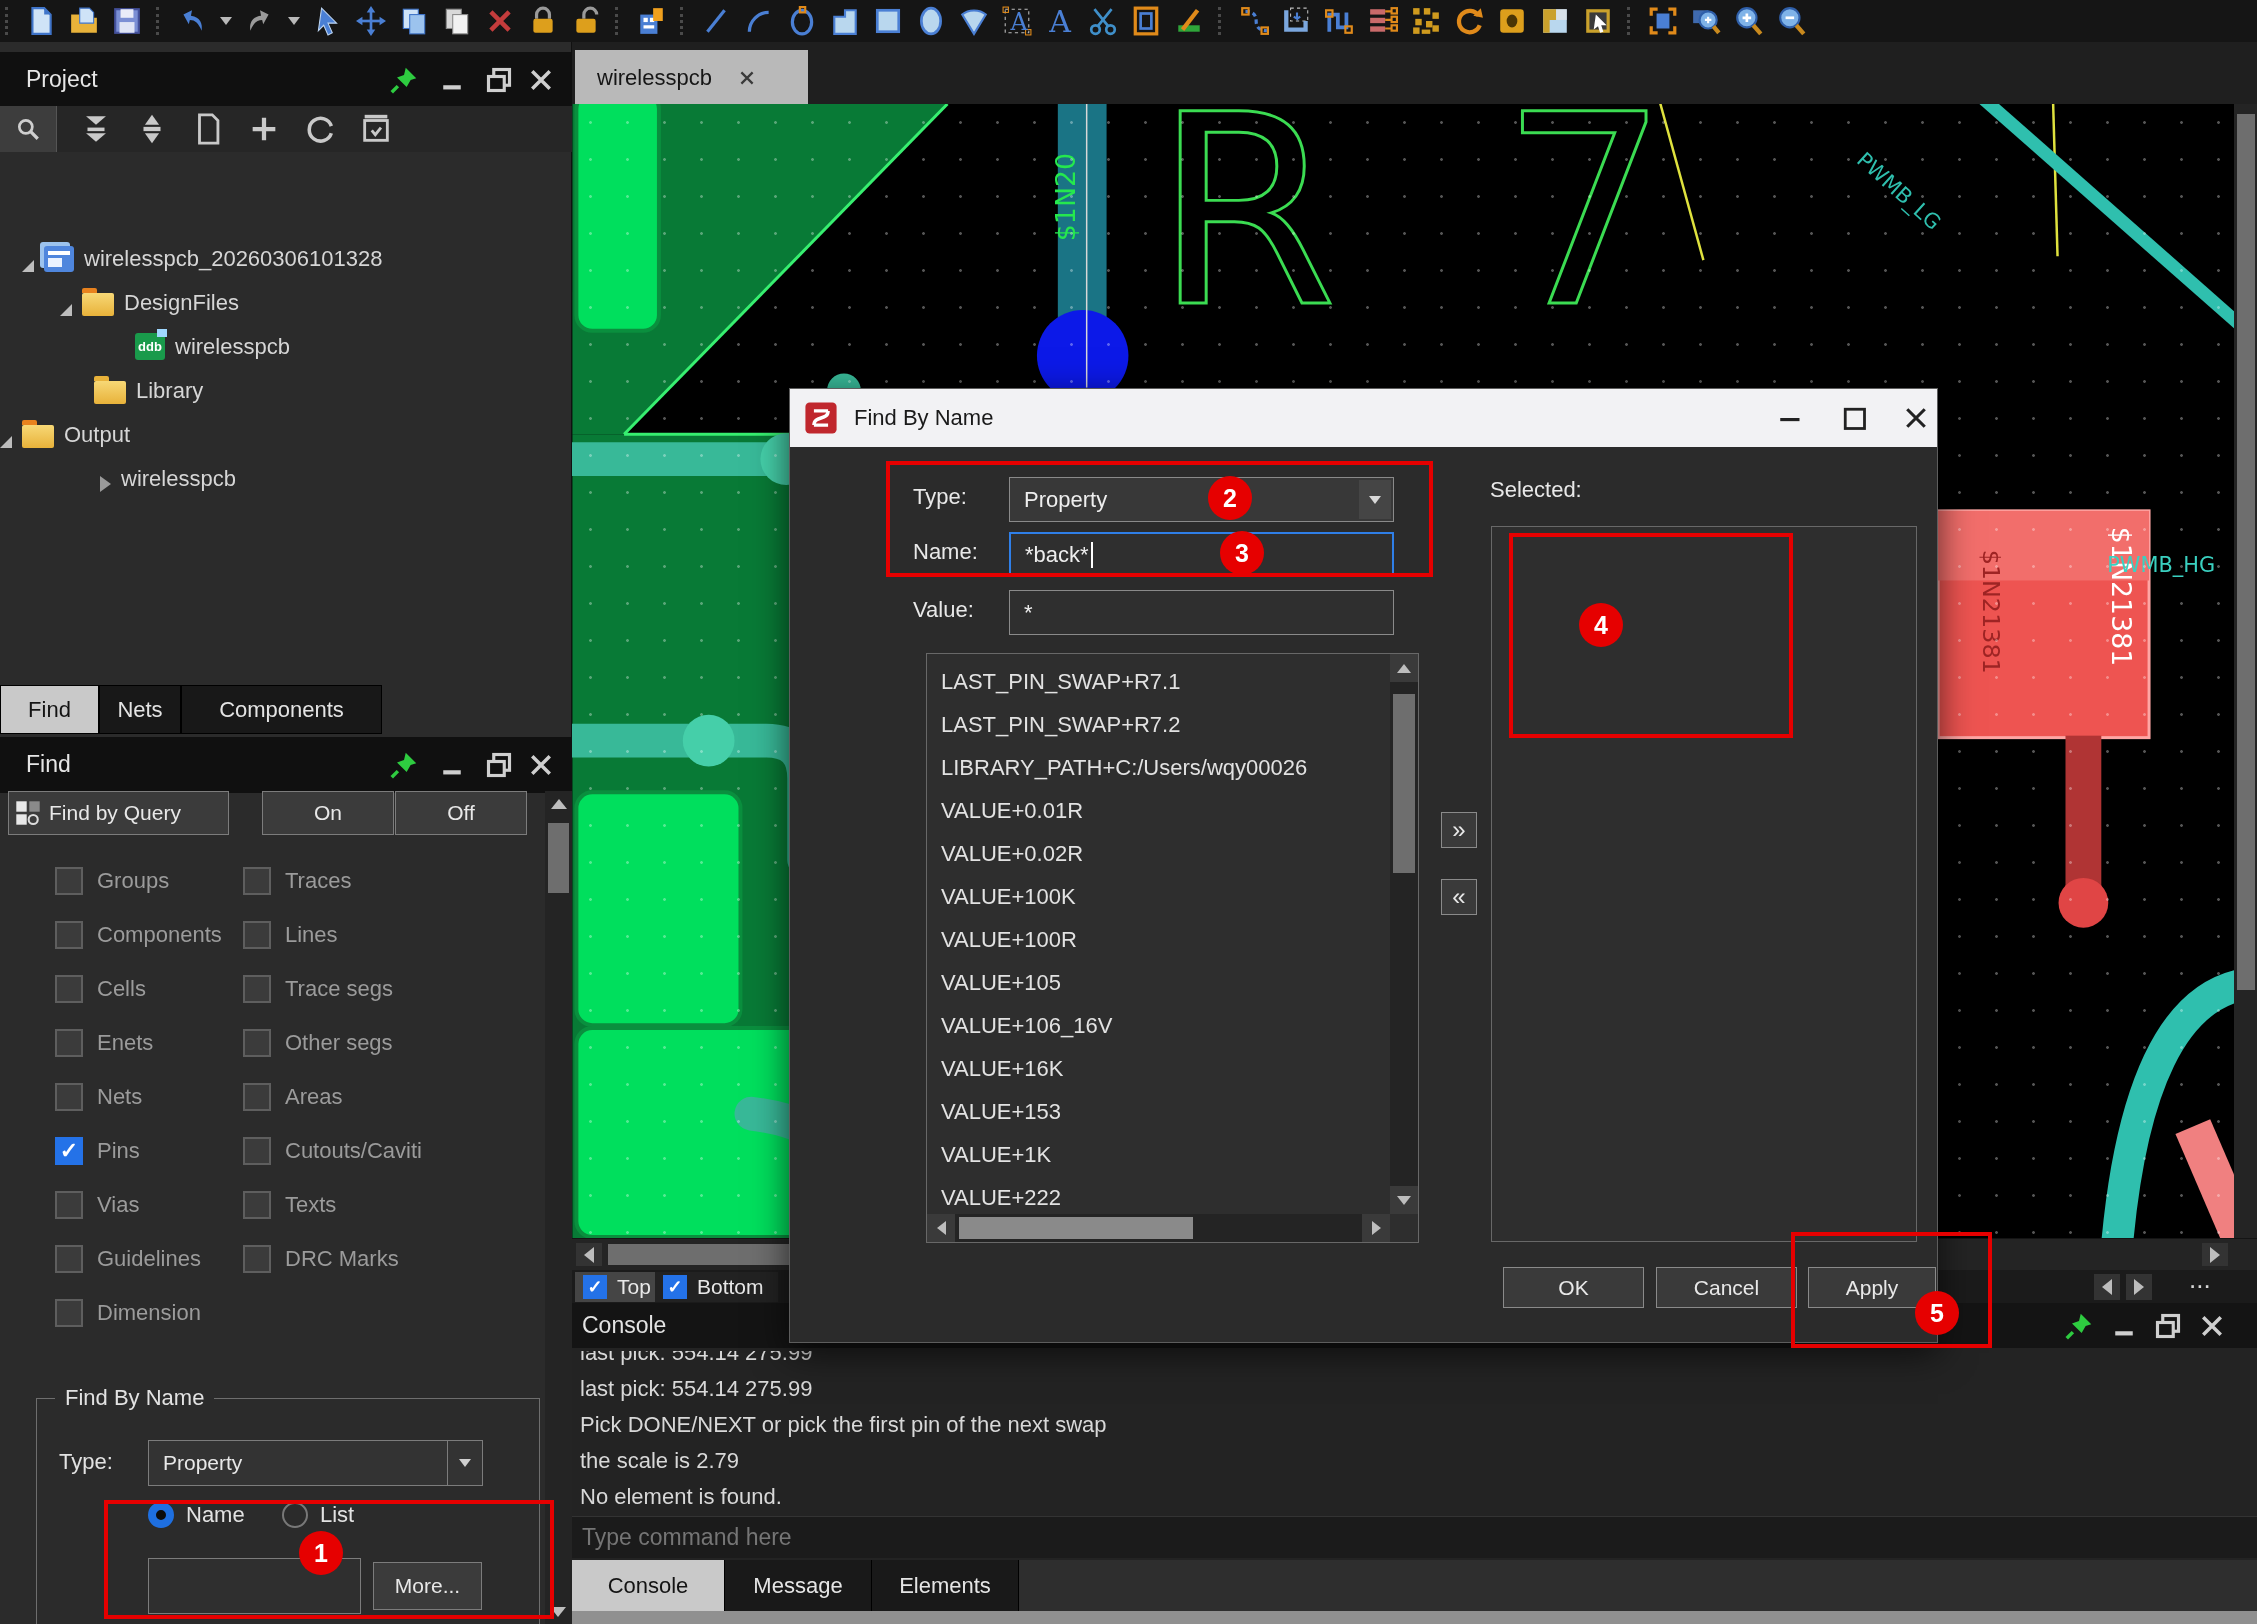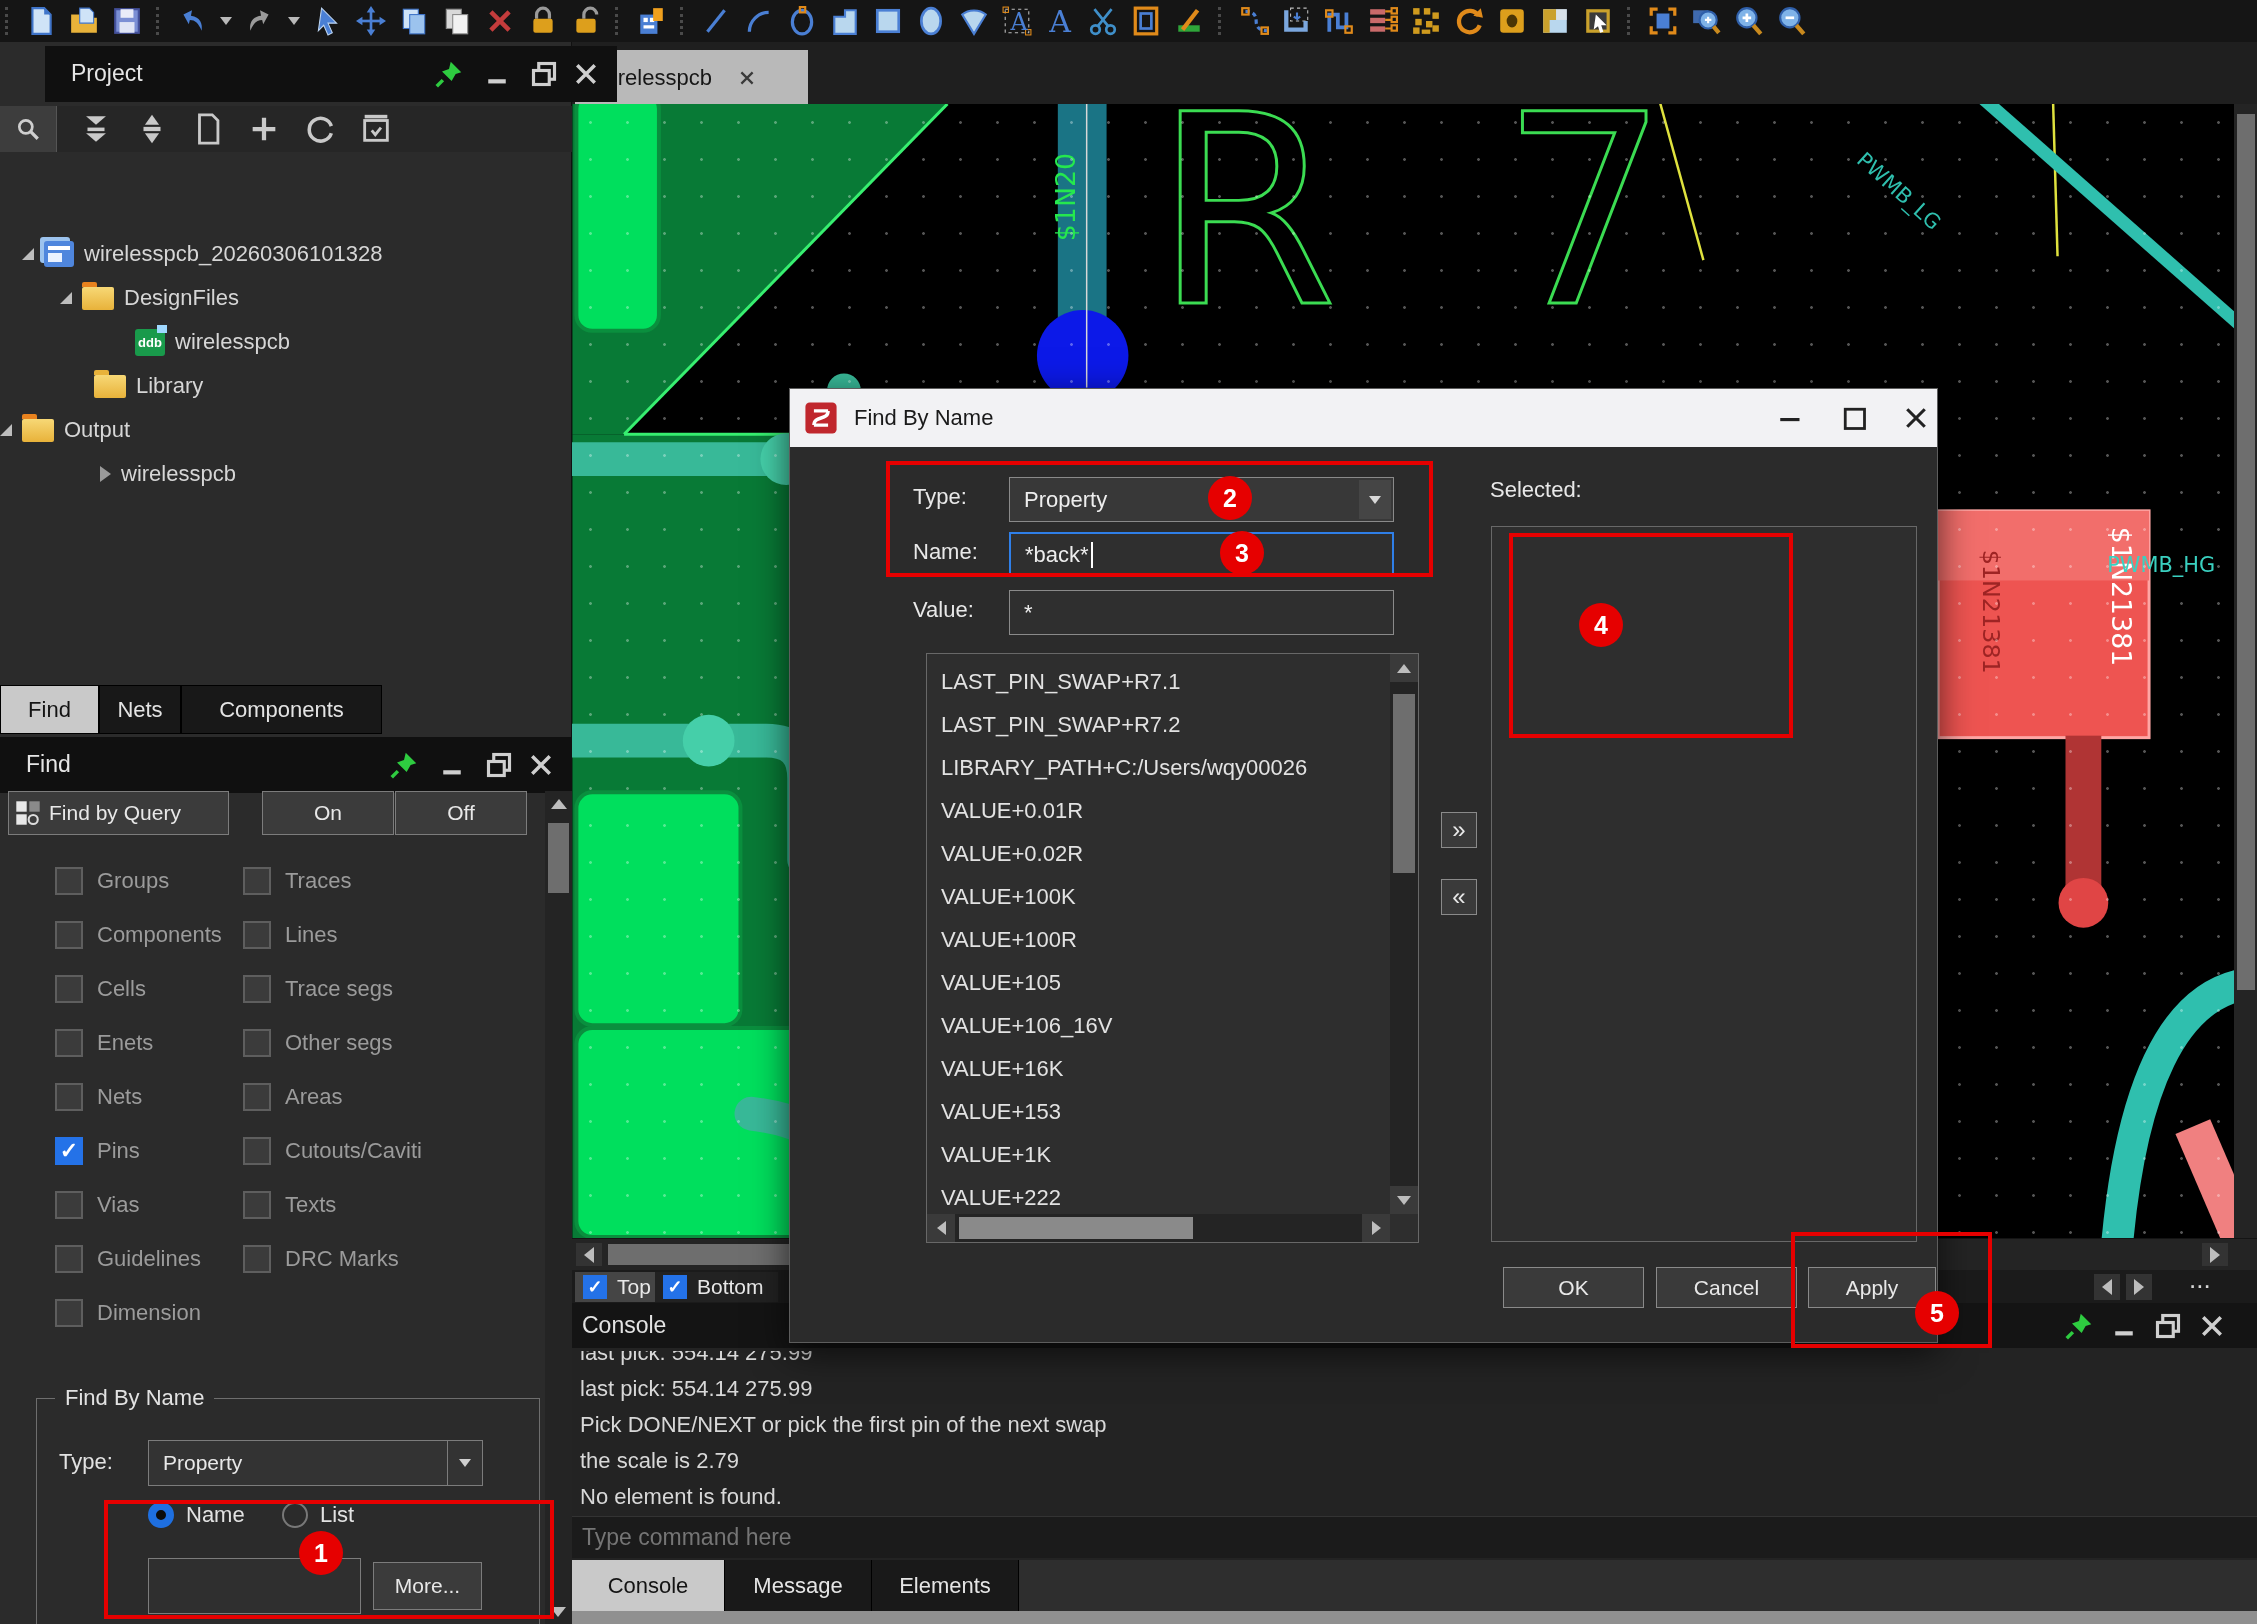--- a/index.html
+++ b/index.html
@@ -18,21 +18,21 @@
   #leftpanel{position:absolute;left:0;top:42px;width:572px;height:1583px;background:#2b2b2b;z-index:5;
              border-right:1px solid #111;box-sizing:border-box;}
   .titlebar{position:absolute;left:0;width:572px;height:56px;background:#101010;}
   .titlebar .tl{position:absolute;left:26px;top:14px;font-size:23px;color:#e6e6e6;}
   .wc{position:absolute;top:14px;width:28px;height:28px;}
   .wc svg{width:28px;height:28px;}
   .ptoolbar{position:absolute;left:0;top:64px;width:572px;height:46px;background:#262626;display:flex;align-items:center;gap:22px;padding-left:0;}
   .ptool{width:34px;height:34px;}
   .ptool svg{width:34px;height:34px;}
   .searchtile{width:56px;height:46px;background:#3d3d3d;border-right:1px solid #555;display:flex;align-items:center;justify-content:center;}
-  .treerow{display:flex;align-items:center;gap:10px;height:36px;margin-bottom:8px;font-size:22px;color:#d6d6d6;}
+  .treerow{display:flex;align-items:flex-end;gap:10px;height:36px;margin-bottom:8px;font-size:22px;color:#d6d6d6;}
   .tri-exp{width:0;height:0;border-left:12px solid transparent;border-bottom:12px solid #bdbdbd;}
   .tri-col{width:0;height:0;border-top:8px solid transparent;border-bottom:8px solid transparent;border-left:11px solid #9a9a9a;}
   .folder{width:32px;height:23px;background:linear-gradient(#f7d876,#e8b23a);border-radius:2px;position:relative;flex:0 0 auto;}
   .folder::before{content:"";position:absolute;top:-5px;left:0;width:15px;height:5px;background:#e8b23a;border-radius:2px 2px 0 0;}
   .folder.open::before{background:#e8821e;}
   .winicon{width:30px;height:26px;background:#4f86dd;border-radius:3px;position:relative;flex:0 0 auto;box-shadow:-4px -4px 0 #9cc3ee;}
   .winicon::before{content:"";position:absolute;left:4px;top:5px;width:22px;height:4px;background:#fff;}
   .winicon::after{content:"";position:absolute;left:4px;top:12px;width:14px;height:9px;background:#eaf2ff;}
   .ddbicon{width:30px;height:27px;background:#199a4b;border-radius:3px;color:#fff;font-size:13px;font-weight:bold;
            text-align:center;line-height:27px;position:relative;flex:0 0 auto;}
@@ -351,21 +351,21 @@
         <svg viewBox="0 0 28 28">
           <circle cx="12" cy="11" r="9" fill="#7fb3e8" stroke="#2f5fa9" stroke-width="2"></circle>
           <path d="M8 11h8" stroke="#fff" stroke-width="2.5"></path>
           <line x1="18" y1="18" x2="25" y2="26" stroke="#c98a1e" stroke-width="4"></line>
         </svg>
       </div>
   </div>
 
   <div id="leftpanel">
 
-    <div class="titlebar" style="top:4px;margin-left:45px;">
+    <div class="titlebar" style="top:10px;">
       <div class="tl">Project</div>
       <span class="wc" style="left:390px;"><svg viewBox="0 0 16 16">
             <path d="M9 1l6 6-3.2 1L9.5 12 4 6.5 8 5.2z" fill="#2ecc40"></path>
             <line x1="4.5" y1="11.5" x2="1" y2="15" stroke="#2ecc40" stroke-width="2"></line>
           </svg></span>
       <span class="wc" style="left:438px;"><svg viewBox="0 0 16 16">
             <rect x="3" y="11" width="10" height="2.4" fill="#cfcfcf"></rect>
           </svg></span>
       <span class="wc" style="left:485px;"><svg viewBox="0 0 16 16" fill="none" stroke="#cfcfcf" stroke-width="1.8">
             <rect x="5" y="2" width="9" height="9"></rect>

